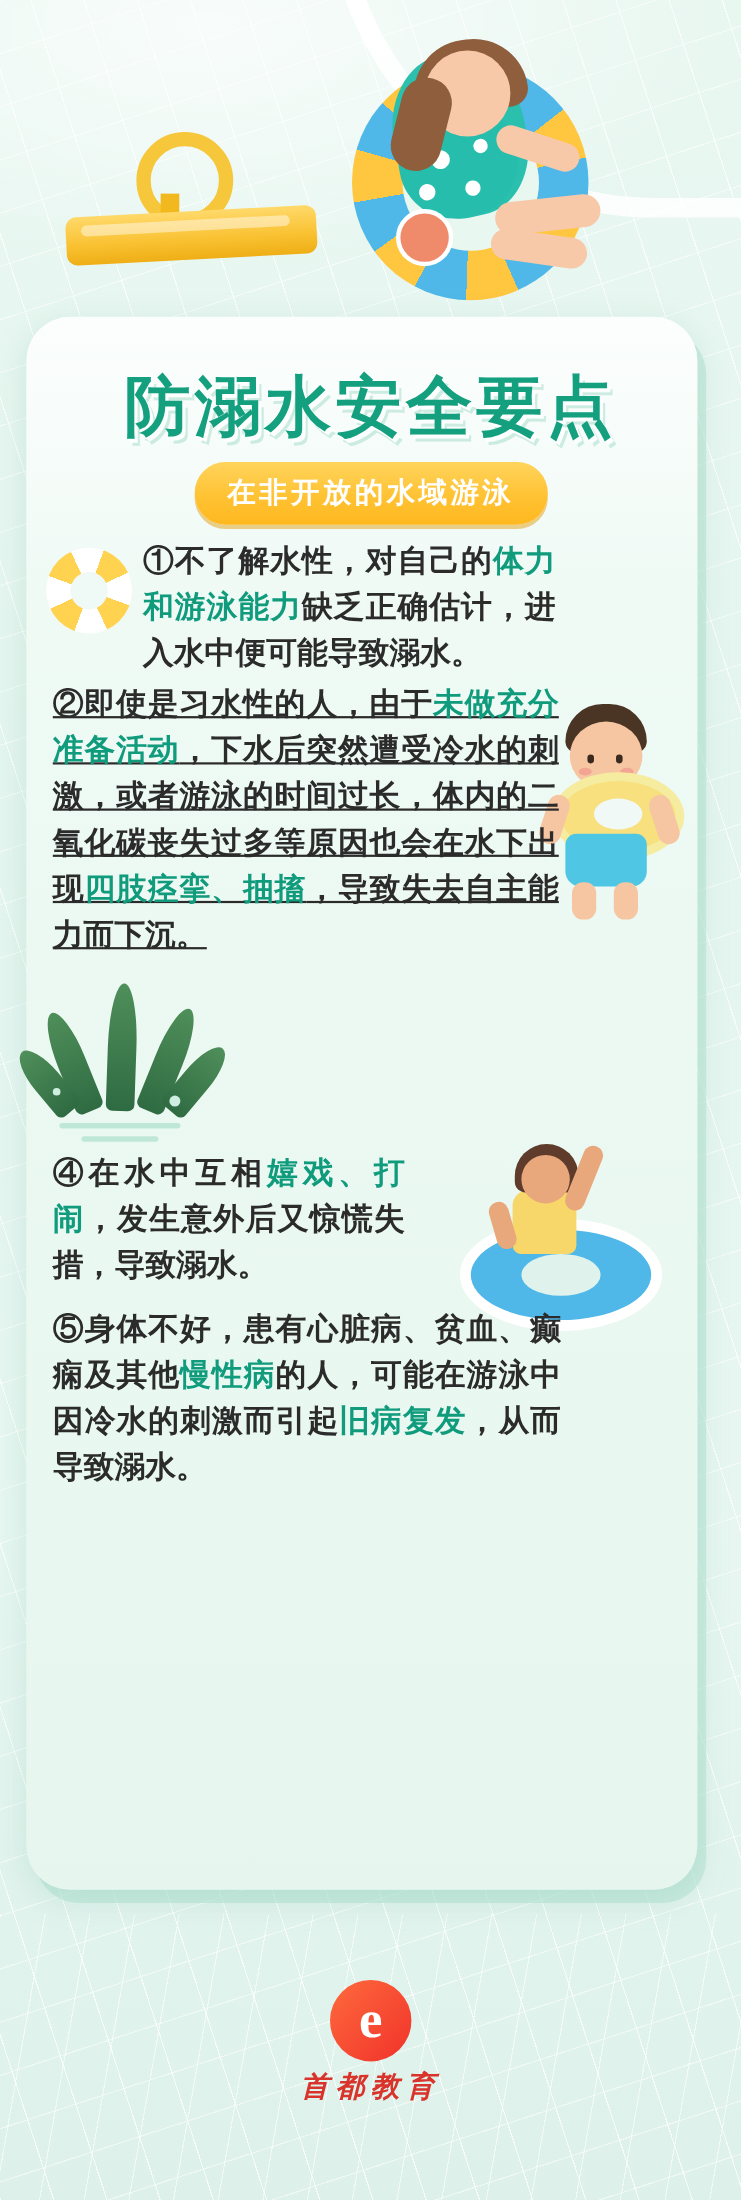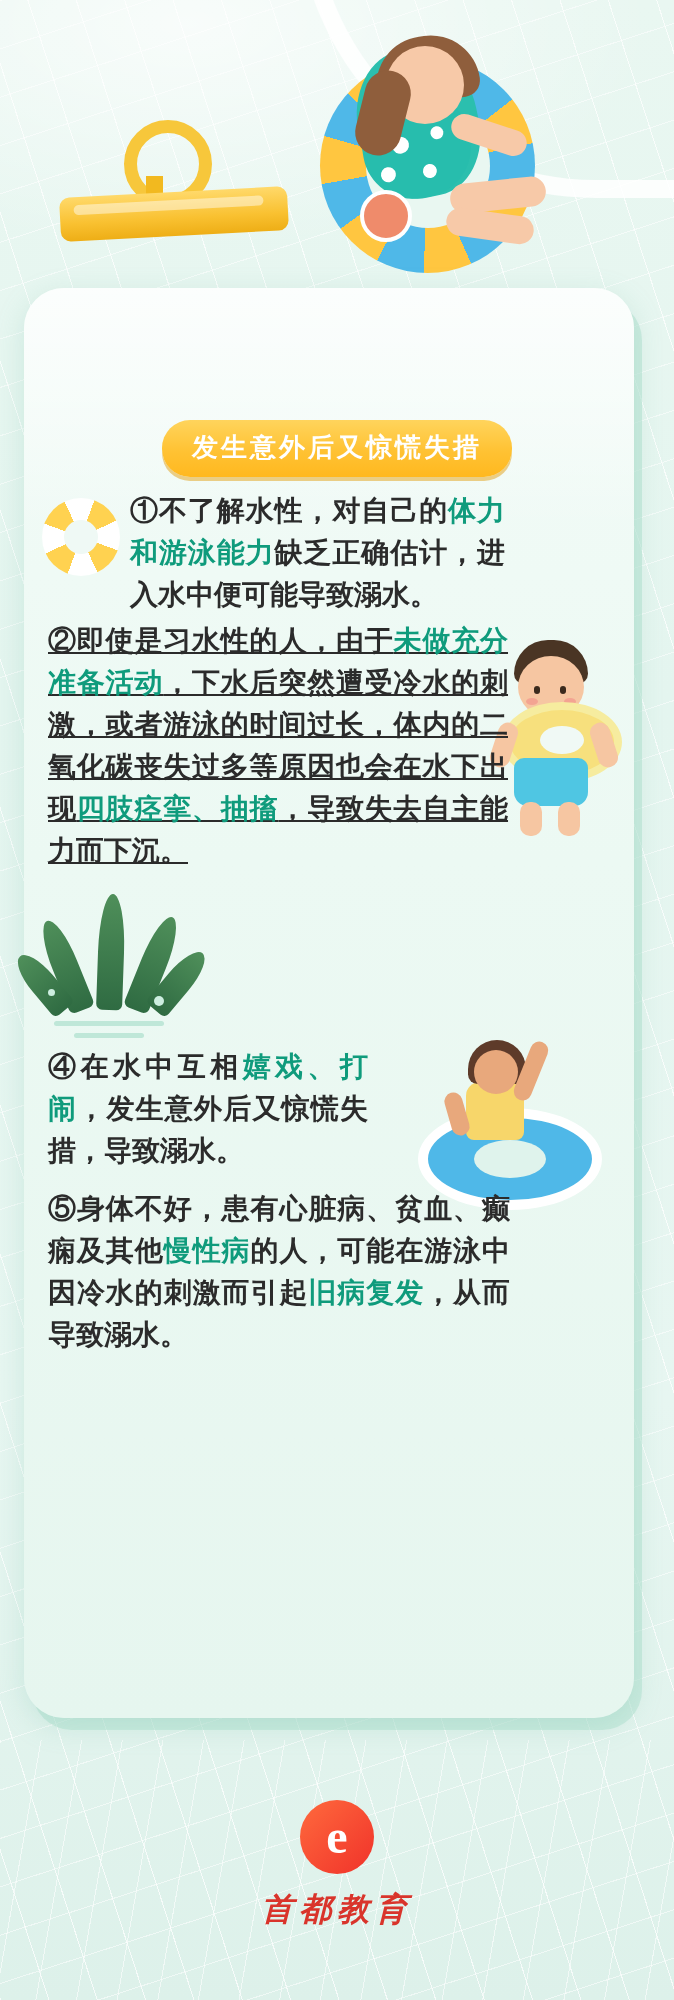--- a/index.html
+++ b/index.html
@@ -446,22 +446,22 @@
     left: 0; top: 0;
     width: 74px; height: 74px;
     line-height: 74px;
     text-align: center;
     font-size: 48px;
     font-weight: bold;
     color: #ffffff;
     font-family: "Liberation Serif", serif;
   }
   .footer-text {
-    margin-top: 10px;
-    font-size: 32px;
+    margin-top: 0;
+    font-size: 26px;
     font-weight: bold;
     color: #d9342b;
     letter-spacing: 6px;
     font-family: "Liberation Serif", serif;
     font-style: italic;
   }
 </style>
 </head>
 <body>
 
@@ -499,23 +499,24 @@
     <div class="buoy-bar">
       <div class="buoy-bar-hi"></div>
     </div>
   </div>
 
   <div class="card-shadow"></div>
   <div class="card">
     <div class="card-inner-sheen"></div>
   </div>
 
+  <div class="title">防溺水安全要点</div>
 
   <div class="subtitle-wrap">
-    <span class="subtitle">发生意外后又惊慌失措</span>
+    <span class="subtitle">在非开放的水域游泳</span>
   </div>
 
   <div class="lifebuoy">
     <div class="lifebuoy-hole"></div>
   </div>
 
   <div class="para p1">
     <span>①不了解水性，对自己的</span><b class="hl">体力和游泳能力</b><span>缺乏正确估计，进入水中便可能导致溺水。</span>
   </div>
 

